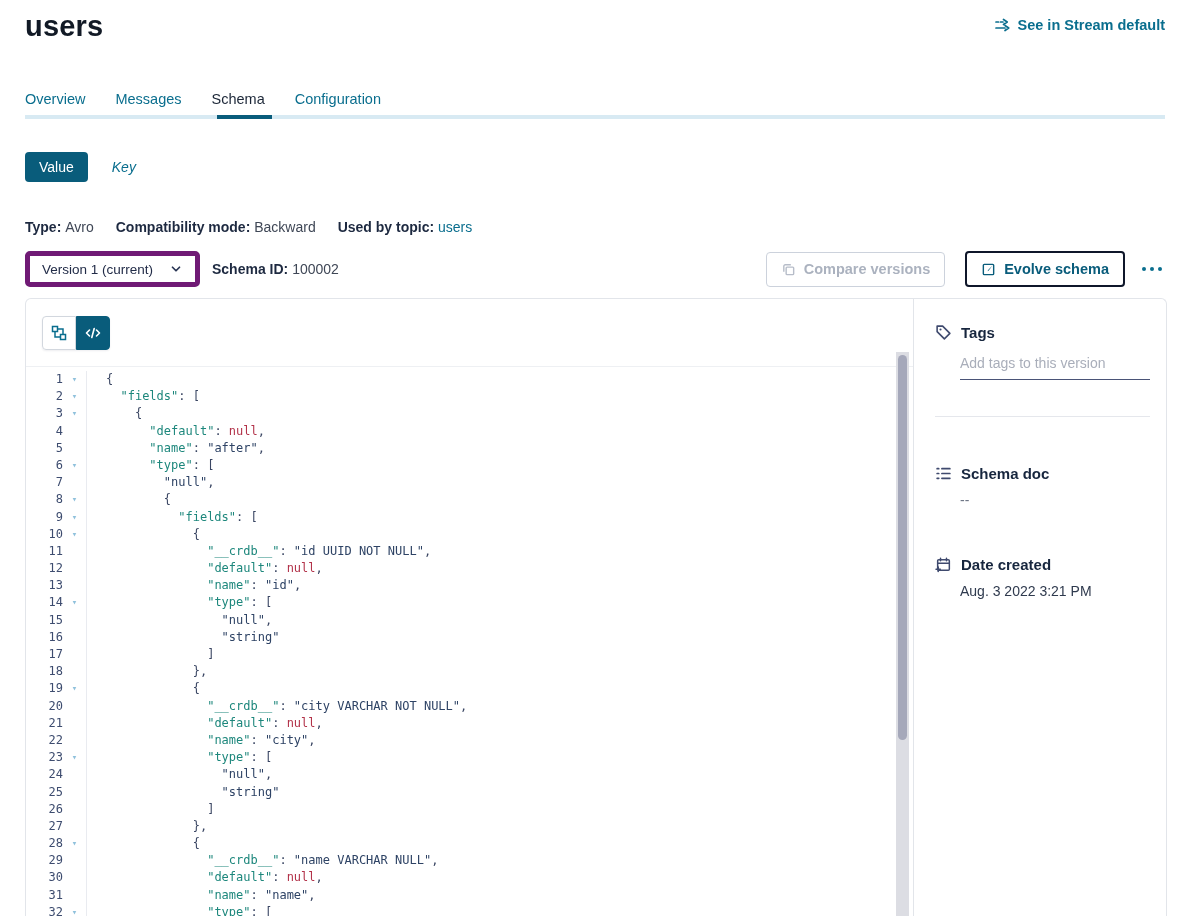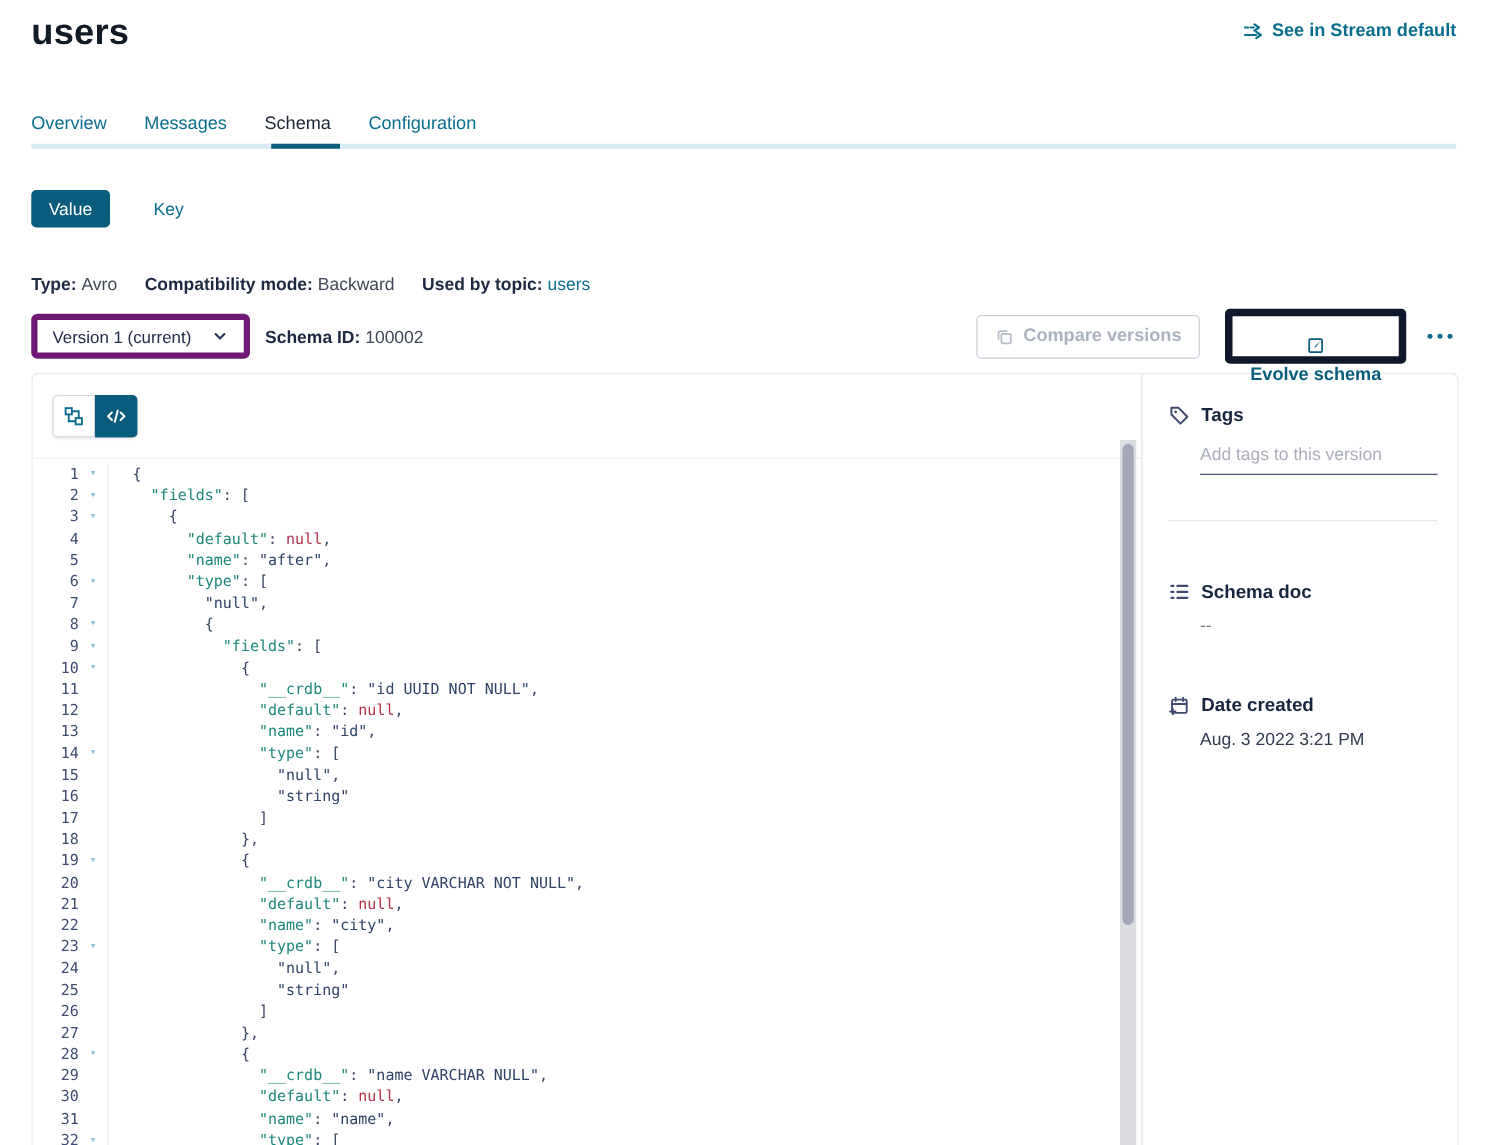--- a/index.html
+++ b/index.html
@@ -17,39 +17,39 @@
   .tabs { display:flex; gap:30px; margin-top:48px; }
   .tab { font-size:14.5px; font-weight:500; color:#0A6E8E; cursor:pointer; }
   .tab.active { color:#1b2637; }
   .tab-track { position:relative; margin-top:8px; height:4px; background:#d8eaf3; width:1140px; }
   .tab-track .seg { position:absolute; left:192px; top:0; width:55px; height:4px; background:#095C7B; }
 
   
   .vk { margin-top:33px; display:flex; align-items:center; }
   .vk-value { background:#095C7B; color:#fff; font-size:14px; font-weight:500; border:none;
     border-radius:4px; height:30px; padding:0 14px; cursor:pointer; font-family:inherit; }
-  .vk-key { margin-left:35px; color:#0A6E8E; font-size:14px; font-weight:500; cursor:pointer; }
+  .vk-key { margin-left:24px; color:#0A6E8E; font-size:14px; font-weight:500; cursor:pointer;font-style:italic; }
 
   
   .meta { margin-top:37px; display:flex; gap:22px; font-size:14px; color:#3f4756; }
   .meta b { color:#1d2940; font-weight:700; }
   .link { color:#0A6E8E; cursor:pointer; }
 
   
   .vrow { margin-top:16px; display:flex; align-items:center; height:36px; }
   .vselect { width:175px; height:36px; border:5px solid #701a75; border-radius:5px;
     display:flex; align-items:center; justify-content:space-between; padding:0 12px;
     font-size:13.5px; color:#222c48; cursor:pointer; background:#fff; }
   .schemaid { margin-left:12px; font-size:14px; color:#3f4756; }
   .schemaid b { color:#1d2940; }
   .vspacer { flex:1; }
   .btn { display:flex; align-items:center; gap:8px; height:35px; border-radius:4px;
     font-size:14.5px; font-weight:600; padding:16px 14px; background:#fff; cursor:pointer; font-family:inherit; }
   .btn-compare { border:1px solid #ccd2dc; color:#abb2bf; cursor:default; }
-  .btn-evolve { border:6px solid #0f172a; color:#095C7B; margin-left:20px;flex-direction:column; }
+  .btn-evolve { border:2px solid #0f172a; color:#095C7B; margin-left:20px; }
   .more { margin-left:14px; display:flex; align-items:center; cursor:pointer; padding:4px 2px; }
 
   
   .card { margin-top:11px; width:1142px; height:620px; border:1px solid #e2e5ea; border-bottom:none;
     border-radius:6px 6px 0 0; display:flex; overflow:hidden; }
   .code-panel { width:892px; border-right:1px solid #e2e5ea; position:relative; }
   .code-toolbar { height:68px; padding:17px 0 0 16px; border-bottom:1px solid #eef0f3; }
   .segmented { display:inline-flex; border-radius:4px; box-shadow:0 1px 2px rgba(20,30,60,.08); }
   .seg-btn { width:34px; height:34px; display:flex; align-items:center; justify-content:center; cursor:pointer; }
   .seg-tree { background:#fff; border:1px solid #d2d7de; border-radius:4px 0 0 4px; }

